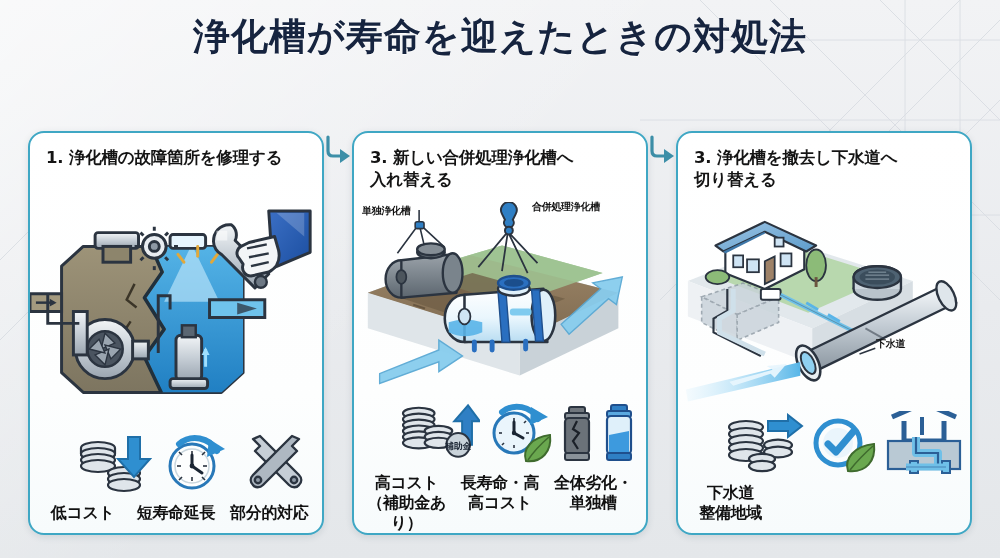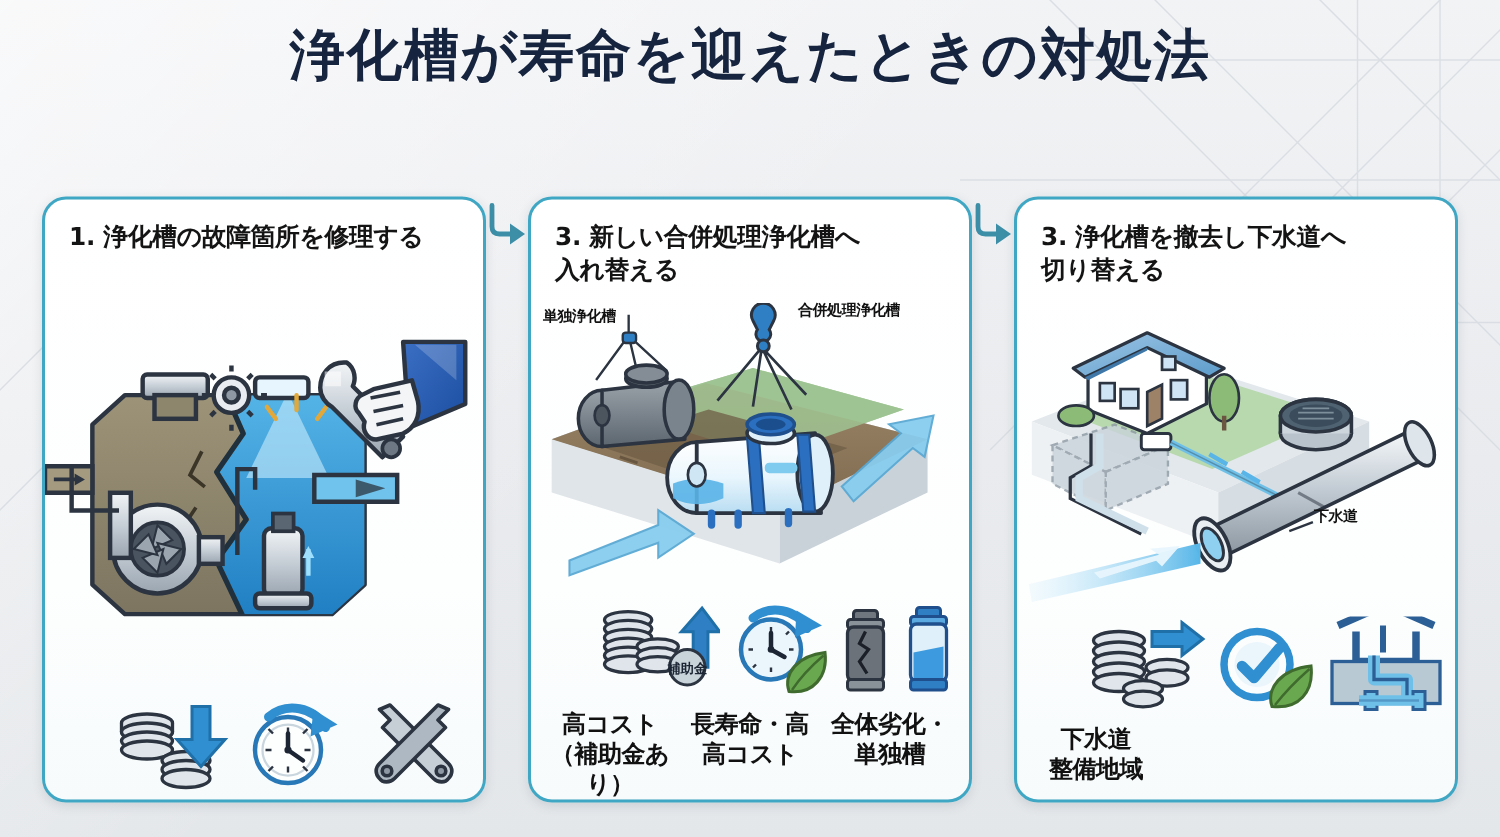--- a/index.html
+++ b/index.html
@@ -322,20 +322,25 @@
             <g stroke="#2b3440" stroke-width="2.4" stroke-linejoin="round">
               <path d="M12 6 L19 13 L14 18 L21 25 L48 52 C51 55 56 55 58 52 C61 49 61 45 58 42 L31 15 L24 8 L19 3 Z" fill="#c6ced6"></path>
               <circle cx="53" cy="47" r="3.2" fill="#8d98a4"></circle>
               <path d="M58 6 L51 13 L56 18 L49 25 L22 52 C19 55 14 55 12 52 C9 49 9 45 12 42 L39 15 L46 8 L51 3 Z" fill="#aeb8c2"></path>
               <circle cx="17" cy="47" r="3.2" fill="#8d98a4"></circle>
             </g>
           </svg>
         </div>
       </div>
 
+      <div class="label-row">
+        <div class="label-cell">低コスト</div>
+        <div class="label-cell">短寿命延長</div>
+        <div class="label-cell">部分的対応</div>
+      </div>
     </div>
 
     <div class="connector">
       <svg width="26" height="36" viewBox="0 0 26 36">
         <path d="M3 6 L3 20 Q3 25 8 25 L18 25" fill="none" stroke="#3d8fa8" stroke-width="3.2" stroke-linecap="round"></path>
         <path d="M15 18 L25 25 L15 32 Z" fill="#3d8fa8"></path>
       </svg>
     </div>
 
     <div class="card">

